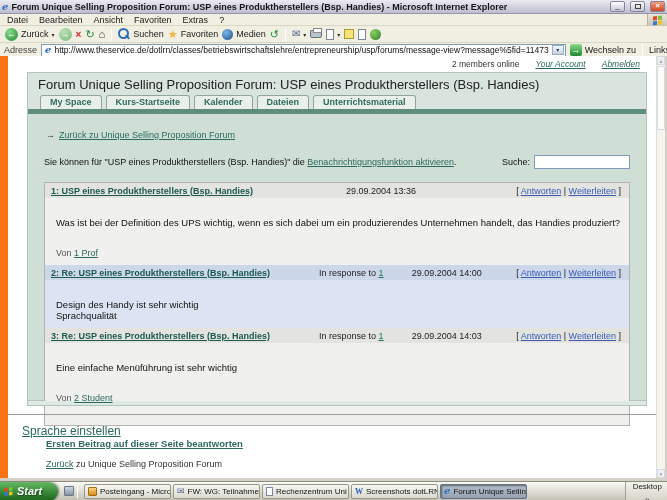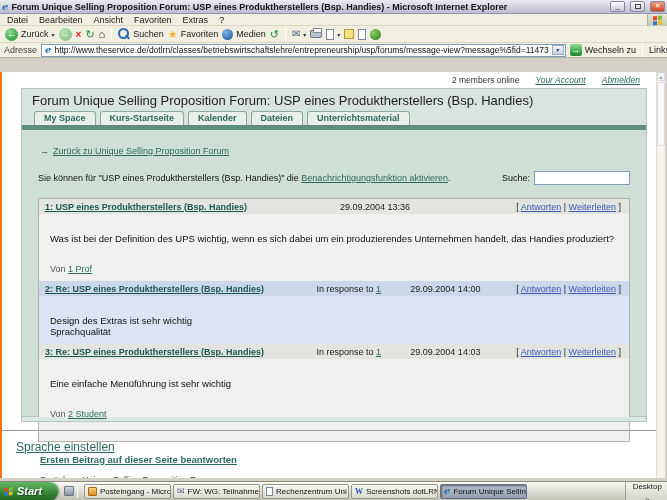--- a/index.html
+++ b/index.html
@@ -54,22 +54,22 @@
                 gap:4px; padding:0 4px; font-size:9px; color:#444; }
   .urlbox { flex:1; height:13px; background:#fff; border:1px solid #7f9db9; display:flex; align-items:center; padding:0 1px 0 3px; gap:3px; }
   .url-text { flex:1; font-size:8.5px; color:#101010; white-space:nowrap; overflow:hidden; }
   .url-drop { width:12px; height:10px; background:linear-gradient(#f4f7fb,#c6d3e4); border:1px solid #96aac2; font-size:6px; text-align:center; line-height:9px; color:#345; }
   .gobtn { display:flex; align-items:center; gap:3px; color:#222; white-space:nowrap; }
   .goicon { width:12px; height:12px; background:linear-gradient(#8cd98c,#1c8a30); border-radius:2px; color:#fff; font-size:9px; line-height:12px; text-align:center; }
   .linksbtn { display:flex; align-items:center; gap:2px; color:#222; white-space:nowrap; padding-right:2px; }
   .chev { color:#444; font-size:9px; }
 
   
-  .viewport { position:absolute; top:72px; left:0; right:0; height:422px; background:#fff;
-              border-left:2px solid #f97316; border-right:2px solid #d4d0c8; overflow:hidden; }
+  .viewport { position:absolute; top:56px; left:0; right:0; height:422px; background:#fff;
+              border-left:8px solid #f97316; border-right:2px solid #d4d0c8; overflow:hidden; }
   .vp-inner { position:absolute; inset:0 9px 0 0; }
   .scrollbar { position:absolute; top:0; right:0; width:9px; bottom:0; background:#f5f4ef; border-left:1px solid #e2dfd2; }
   .sb-arrow { height:9px; font-size:5px; line-height:9px; text-align:center; color:#99a5b5; background:#eef0f4; border:1px solid #d5dae2; }
   .sb-arrow.down { position:absolute; bottom:0; left:0; right:0; }
   .sb-thumb { position:absolute; top:10px; left:0; right:0; height:64px; background:#fbfbf9; border:1px solid #d5dae2; border-radius:2px; }
 
   .session { display:flex; justify-content:flex-end; gap:16px; padding:3px 16px 0 0; font-size:8.5px; color:#333; }
   .session a { color:#2c6a5f; text-decoration:underline;font-style:italic; }
 
   .lrnbox { margin:3px 9px 0 19px; }
@@ -310,21 +310,21 @@
               <span class="post-date">29.09.2004 14:00</span>
               <span class="post-actions">
                 <span>[</span>
                 <a>Antworten</a>
                 <span>|</span>
                 <a>Weiterleiten</a>
                 <span>]</span>
               </span>
             </div>
             <div class="post-body">
-              <div class="body-line">Design des Extras ist sehr wichtig</div>
+              <div class="body-line">Design des Handy ist sehr wichtig</div>
               <div class="body-line">Sprachqualität</div>
             </div>
           </div>
 
           <div class="post theme-gray">
             <div class="post-head">
               <a class="post-title">3: Re: USP eines Produktherstellers (Bsp. Handies)</a>
               <span class="post-resp">
                 <span>In response to</span>
                 <a>1</a>

